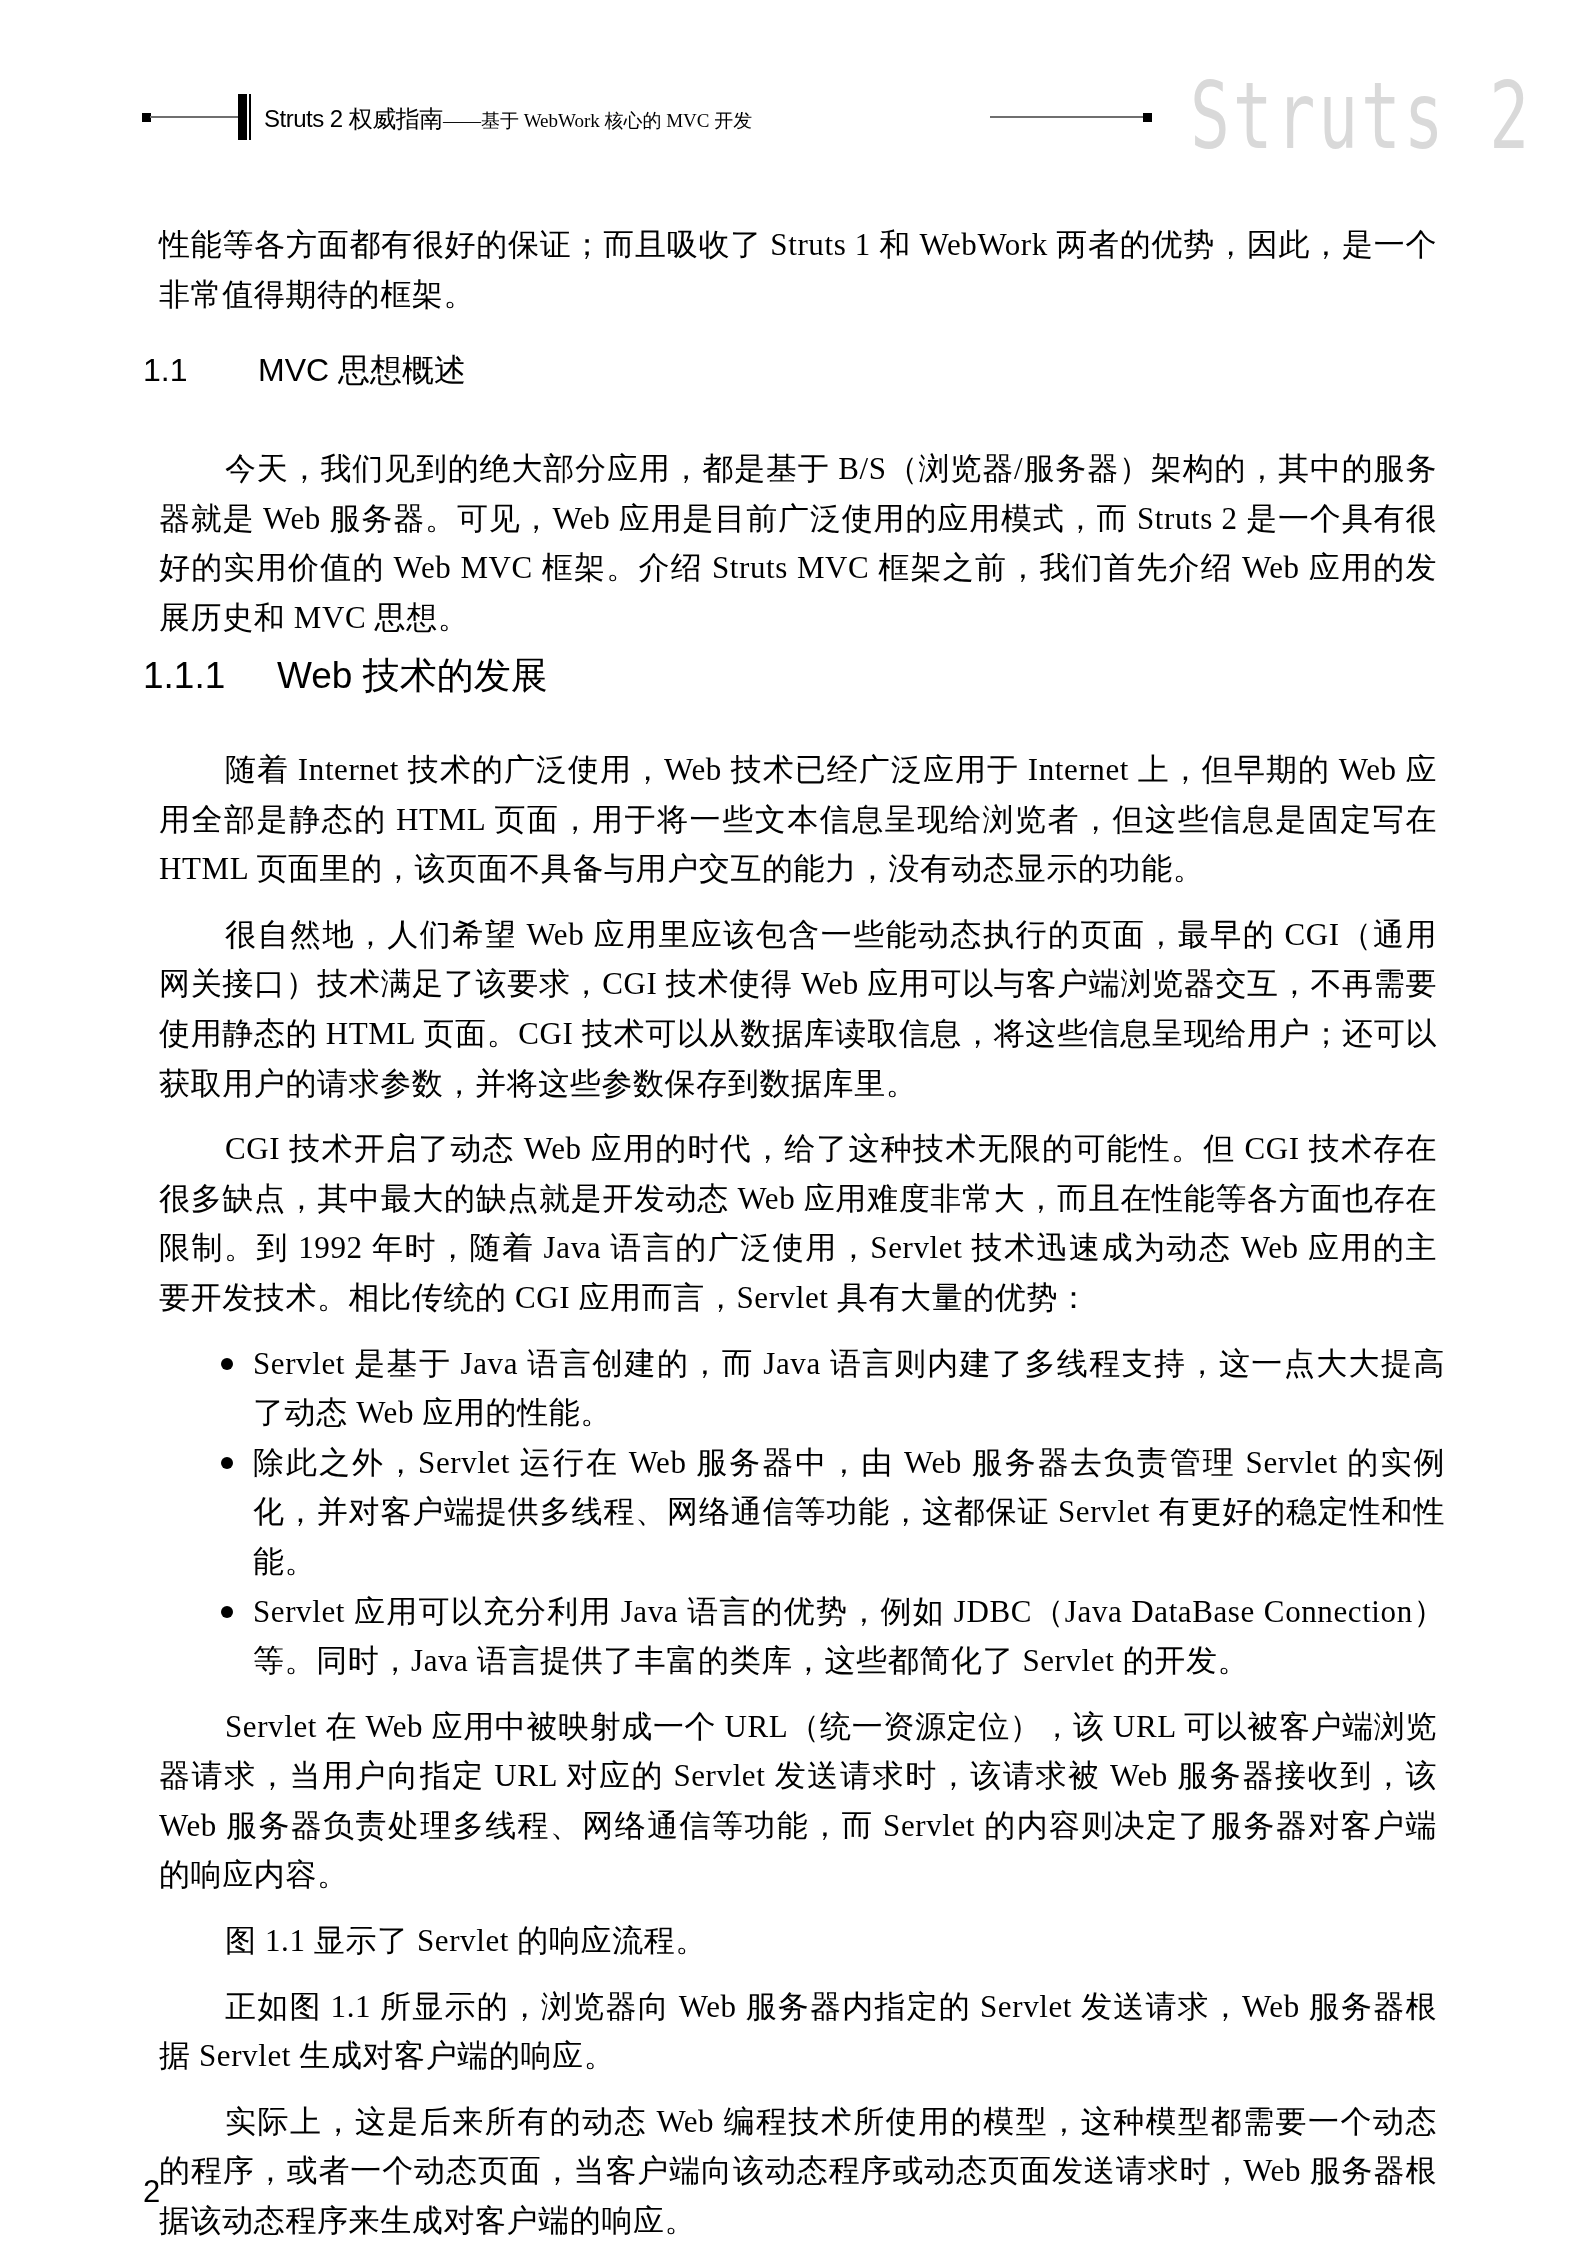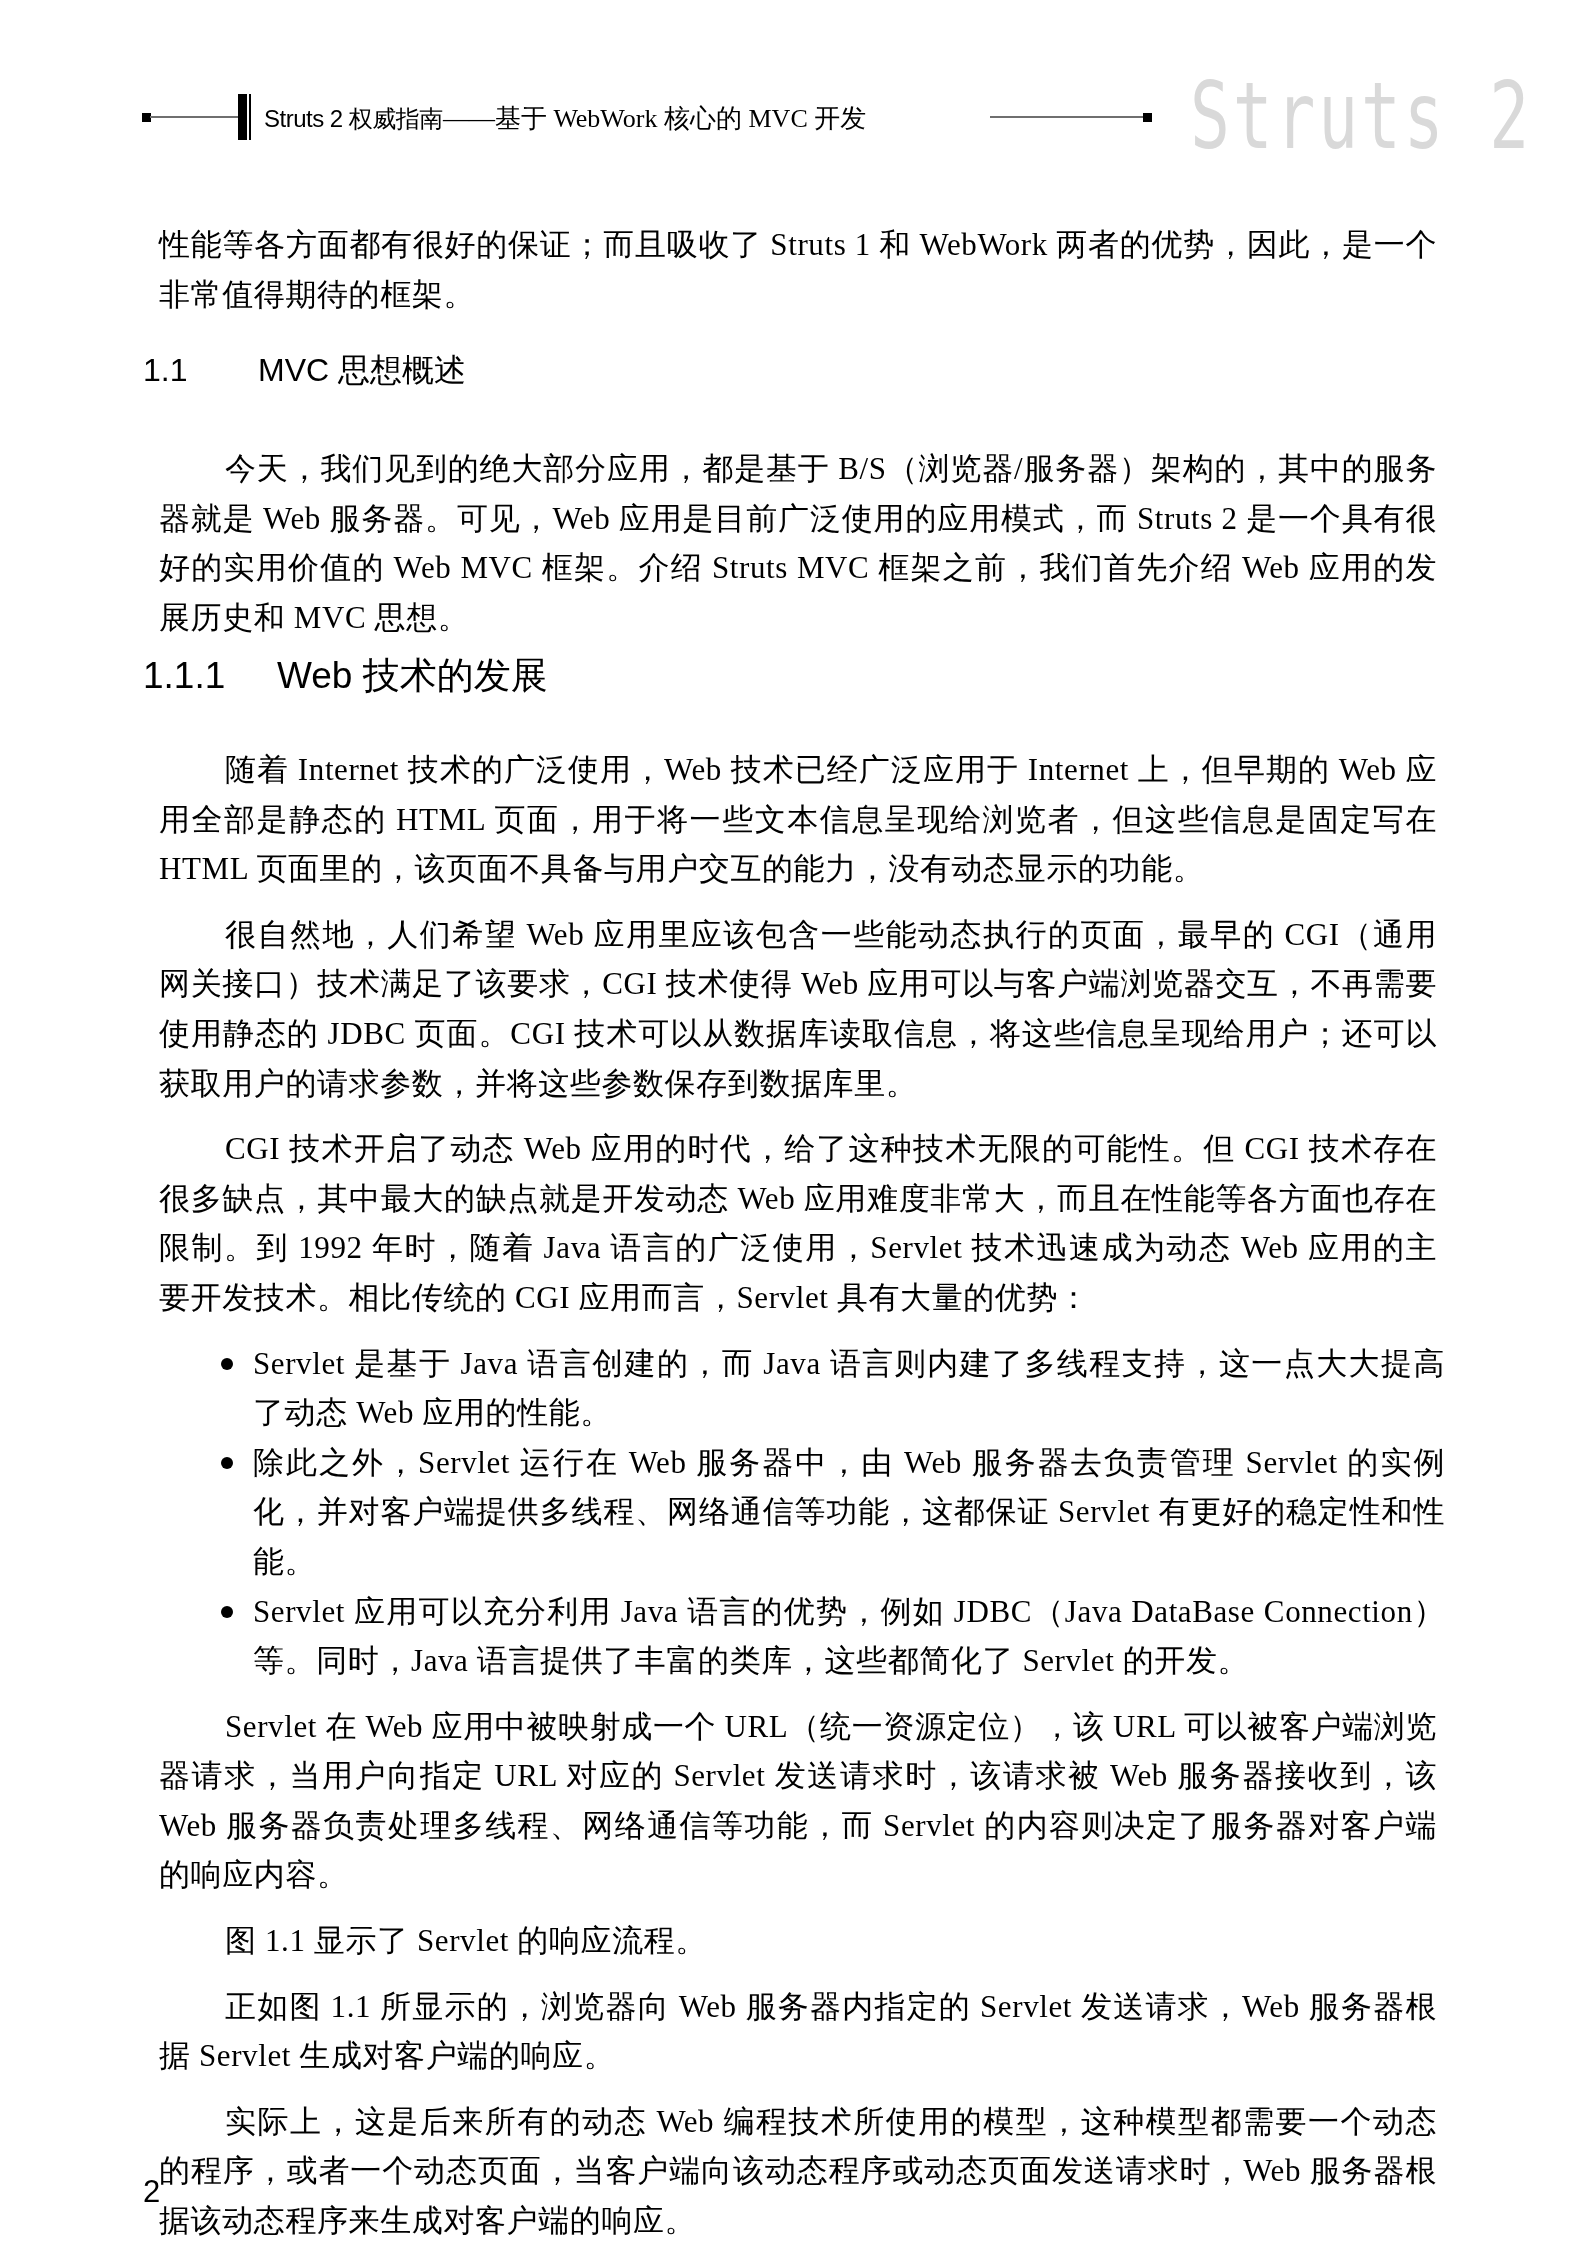--- a/index.html
+++ b/index.html
@@ -45,21 +45,21 @@
       font-size: 31px;
       line-height: 40px;
     }
     .hdr-title .main {
       font-family: "Liberation Sans", sans-serif;
       font-size: 24px;
       letter-spacing: -0.5px;
     }
     .hdr-title .sub {
       font-family: "Liberation Serif", "DejaVu Serif", serif;
-      font-size: 26px;
+      font-size: 19px;
     }
     .hdr-watermark {
       position: absolute;
       left: 1190px; top: 62px;
       font-family: "DejaVu Sans Mono", "Liberation Mono", monospace;
       font-size: 92px;
       line-height: 110px;
       color: #d9d9d9;
       transform: scaleX(0.72);
       transform-origin: left top;
@@ -156,21 +156,21 @@
 <div class="content" style="top:428px;">
   <p class="para indent">今天，我们见到的绝大部分应用，都是基于 B/S（浏览器/服务器）架构的，其中的服务器就是 Web 服务器。可见，Web 应用是目前广泛使用的应用模式，而 Struts 2 是一个具有很好的实用价值的 Web MVC 框架。介绍 Struts MVC 框架之前，我们首先介绍 Web 应用的发展历史和 MVC 思想。</p>
 </div>
 
 <h2 class="h-sec h2">
   <span class="num">1.1.1</span><span>Web 技术的发展</span>
 </h2>
 
 <div class="content" style="top:729px;">
   <p class="para indent">随着 Internet 技术的广泛使用，Web 技术已经广泛应用于 Internet 上，但早期的 Web 应用全部是静态的 HTML 页面，用于将一些文本信息呈现给浏览者，但这些信息是固定写在 HTML 页面里的，该页面不具备与用户交互的能力，没有动态显示的功能。</p>
-  <p class="para indent">很自然地，人们希望 Web 应用里应该包含一些能动态执行的页面，最早的 CGI（通用网关接口）技术满足了该要求，CGI 技术使得 Web 应用可以与客户端浏览器交互，不再需要使用静态的 JDBC 页面。CGI 技术可以从数据库读取信息，将这些信息呈现给用户；还可以获取用户的请求参数，并将这些参数保存到数据库里。</p>
+  <p class="para indent">很自然地，人们希望 Web 应用里应该包含一些能动态执行的页面，最早的 CGI（通用网关接口）技术满足了该要求，CGI 技术使得 Web 应用可以与客户端浏览器交互，不再需要使用静态的 HTML 页面。CGI 技术可以从数据库读取信息，将这些信息呈现给用户；还可以获取用户的请求参数，并将这些参数保存到数据库里。</p>
   <p class="para indent">CGI 技术开启了动态 Web 应用的时代，给了这种技术无限的可能性。但 CGI 技术存在很多缺点，其中最大的缺点就是开发动态 Web 应用难度非常大，而且在性能等各方面也存在限制。到 1992 年时，随着 Java 语言的广泛使用，Servlet 技术迅速成为动态 Web 应用的主要开发技术。相比传统的 CGI 应用而言，Servlet 具有大量的优势：</p>
 
   <ul class="bullet-list">
     <li class="bullet-item">
       <span class="bullet-dot"></span>
       <span>Servlet 是基于 Java 语言创建的，而 Java 语言则内建了多线程支持，这一点大大提高了动态 Web 应用的性能。</span>
     </li>
     <li class="bullet-item">
       <span class="bullet-dot"></span>
       <span>除此之外，Servlet 运行在 Web 服务器中，由 Web 服务器去负责管理 Servlet 的实例化，并对客户端提供多线程、网络通信等功能，这都保证 Servlet 有更好的稳定性和性能。</span>

